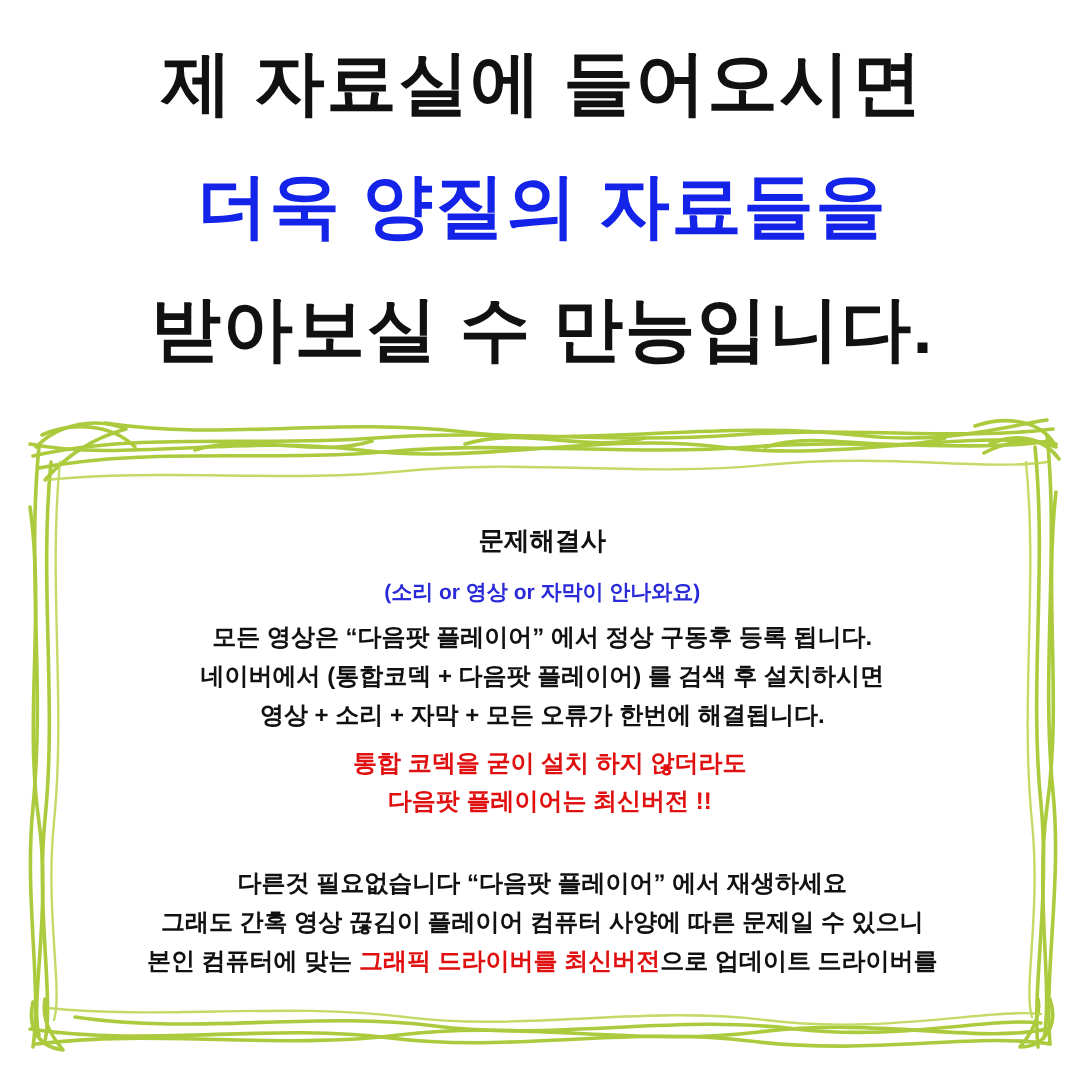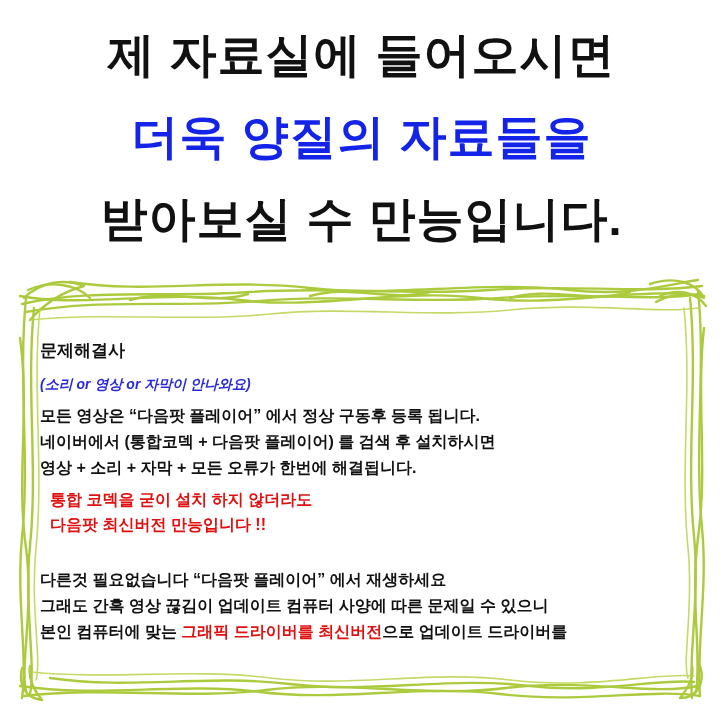--- a/index.html
+++ b/index.html
@@ -50,39 +50,38 @@
     height: 440px;
   }
   .frame svg {
     display: block;
   }
 
   
   .content {
     position: absolute;
     left: 40px;
-    top: 339px;
+    top: 349px;
     width: 643px;
-    text-align: left;
+    text-align: center;
   }
   .c-title {
     font-family: "Liberation Sans", sans-serif;
     font-size: 17px;
     font-weight: 700;
     color: #111111;
     line-height: 24px;
     margin-bottom: 10px;
   }
   .c-sub {
     font-size: 14px;
     font-weight: 700;
     color: #2a2ad8;
     line-height: 22px;
     margin-bottom: 8px;
-    font-style: italic;
   }
   .c-line {
     font-size: 16px;
     font-weight: 700;
     color: #111111;
     line-height: 26px;
     white-space: nowrap;
   }
   .c-line.red {
     color: #e01010;
@@ -159,24 +158,24 @@
 
     <div class="c-sub">(소리 or 영상 or 자막이 안나와요)</div>
 
     <div class="c-line">모든 영상은 “다음팟 플레이어” 에서 정상 구동후 등록 됩니다.</div>
     <div class="c-line">네이버에서 (통합코덱 + 다음팟 플레이어) 를 검색 후 설치하시면</div>
     <div class="c-line">영상 + 소리 + 자막 + 모든 오류가 한번에 해결됩니다.</div>
 
     <div class="gap-small"></div>
 
     <div class="c-line red">통합 코덱을 굳이 설치 하지 않더라도</div>
-    <div class="c-line red">다음팟 최신버전 만능입니다 !!</div>
+    <div class="c-line red">다음팟 플레이어는 최신버전 !!</div>
 
     <div class="gap-big"></div>
 
 
     <div class="c-line">다른것 필요없습니다  “다음팟 플레이어” 에서 재생하세요</div>
-    <div class="c-line">그래도 간혹 영상 끊김이 업데이트 컴퓨터 사양에 따른 문제일 수 있으니</div>
+    <div class="c-line">그래도 간혹 영상 끊김이 플레이어 컴퓨터 사양에 따른 문제일 수 있으니</div>
 
     <div class="c-line"><span>본인 컴퓨터에 맞는 </span><span class="hl-red">그래픽 드라이버를 최신버전</span><span>으로 업데이트 드라이버를</span></div>
   </div>
 
 </div>
 
 </body></html>

